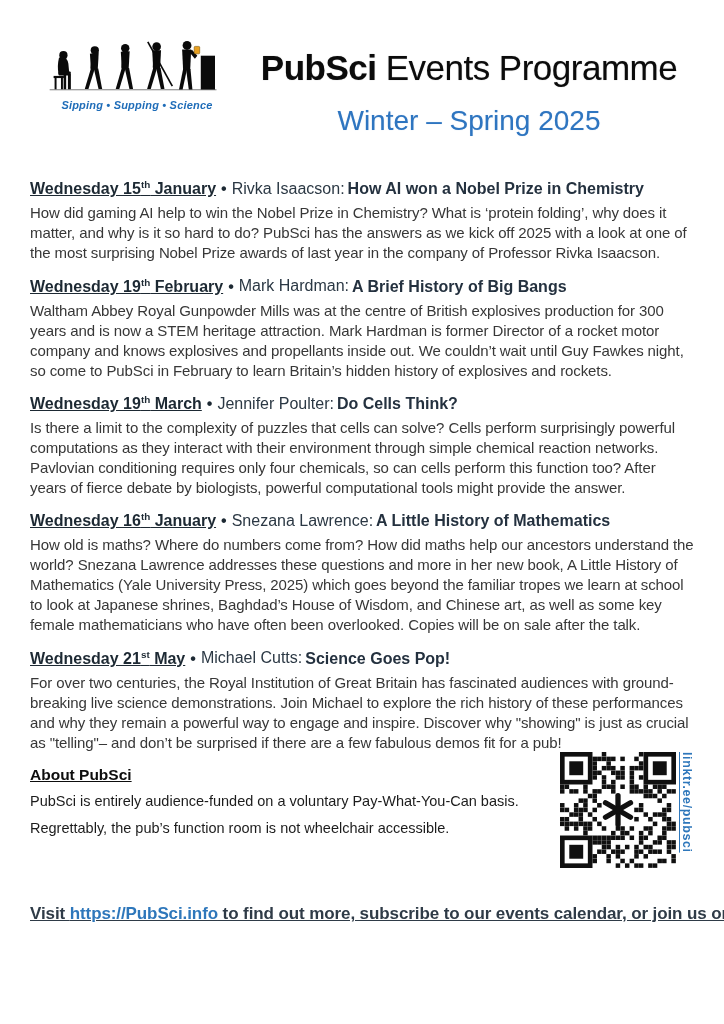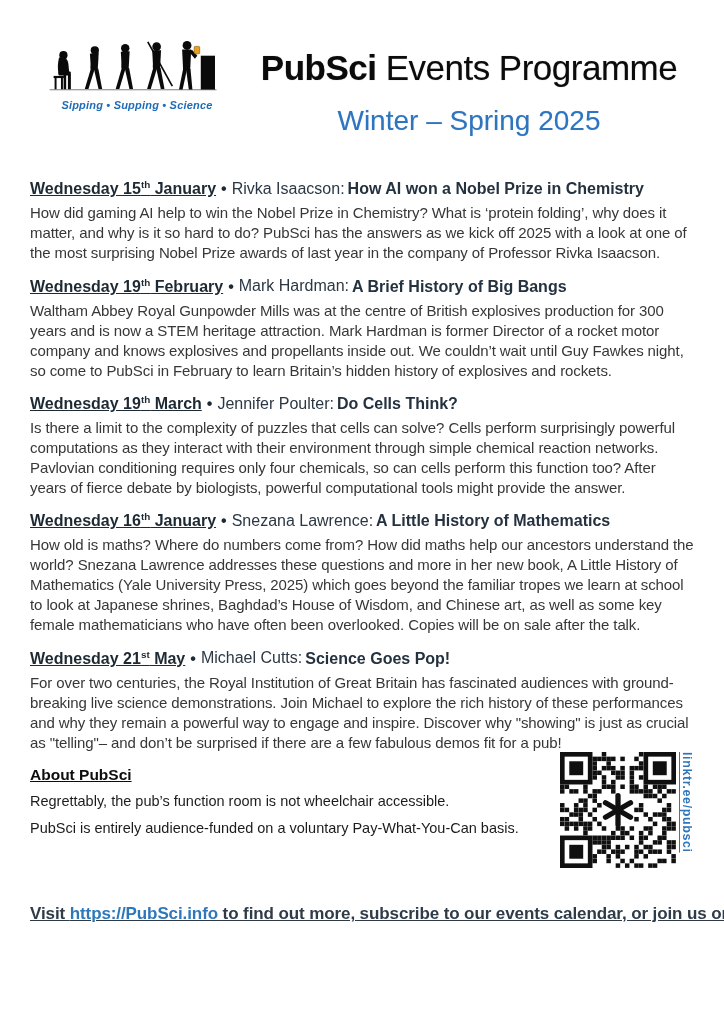--- a/index.html
+++ b/index.html
@@ -141,22 +141,22 @@
       <h2 class="event-head">
         <span class="event-date"><span>Wednesday 21</span><sup>st</sup><span> May</span></span><span class="sep-bullet">•</span><span class="speaker">Michael Cutts:</span><span class="talk-title"><span>Science Goes </span><span class="italic">Pop!</span></span>
       </h2>
       <p class="event-desc"><span class="italic"></span><span>For over two centuries, the Royal Institution of Great Britain has fascinated audiences with ground-breaking live science demonstrations. Join Michael to explore the rich history of these performances and why they remain a powerful way to engage and inspire. Discover why "showing" is just as crucial as "telling"– and don’t be surprised if there are a few fabulous demos fit for a pub!</span><span class="italic"></span><span></span></p>
     </div>
 
   </div>
 
   <div class="about">
     <h3 class="about-heading">About PubSci</h3>
+    <p class="about-line"><span>PubSci is entirely audience-funded on a voluntary </span><span class="italic">Pay-What-You-Can</span><span> basis.</span></p>
     <p class="about-line">Regrettably, the pub’s function room is not wheelchair accessible.</p>
-    <p class="about-line"><span>PubSci is entirely audience-funded on a voluntary </span><span class="italic">Pay-What-You-Can</span><span> basis.</span></p>
 
     <div class="qr-block">
       <div class="qr-box">
         <svg id="qr-svg" width="116" height="116" viewBox="0 0 116 116">
             <g fill="#101010">
               <rect x="41.76" y="0.00" width="4.50" height="4.50"></rect>
               <rect x="78.88" y="0.00" width="4.50" height="4.50"></rect>
               <rect x="32.48" y="4.64" width="4.50" height="4.50"></rect>
               <rect x="37.12" y="4.64" width="4.50" height="4.50"></rect>
               <rect x="41.76" y="4.64" width="4.50" height="4.50"></rect>

